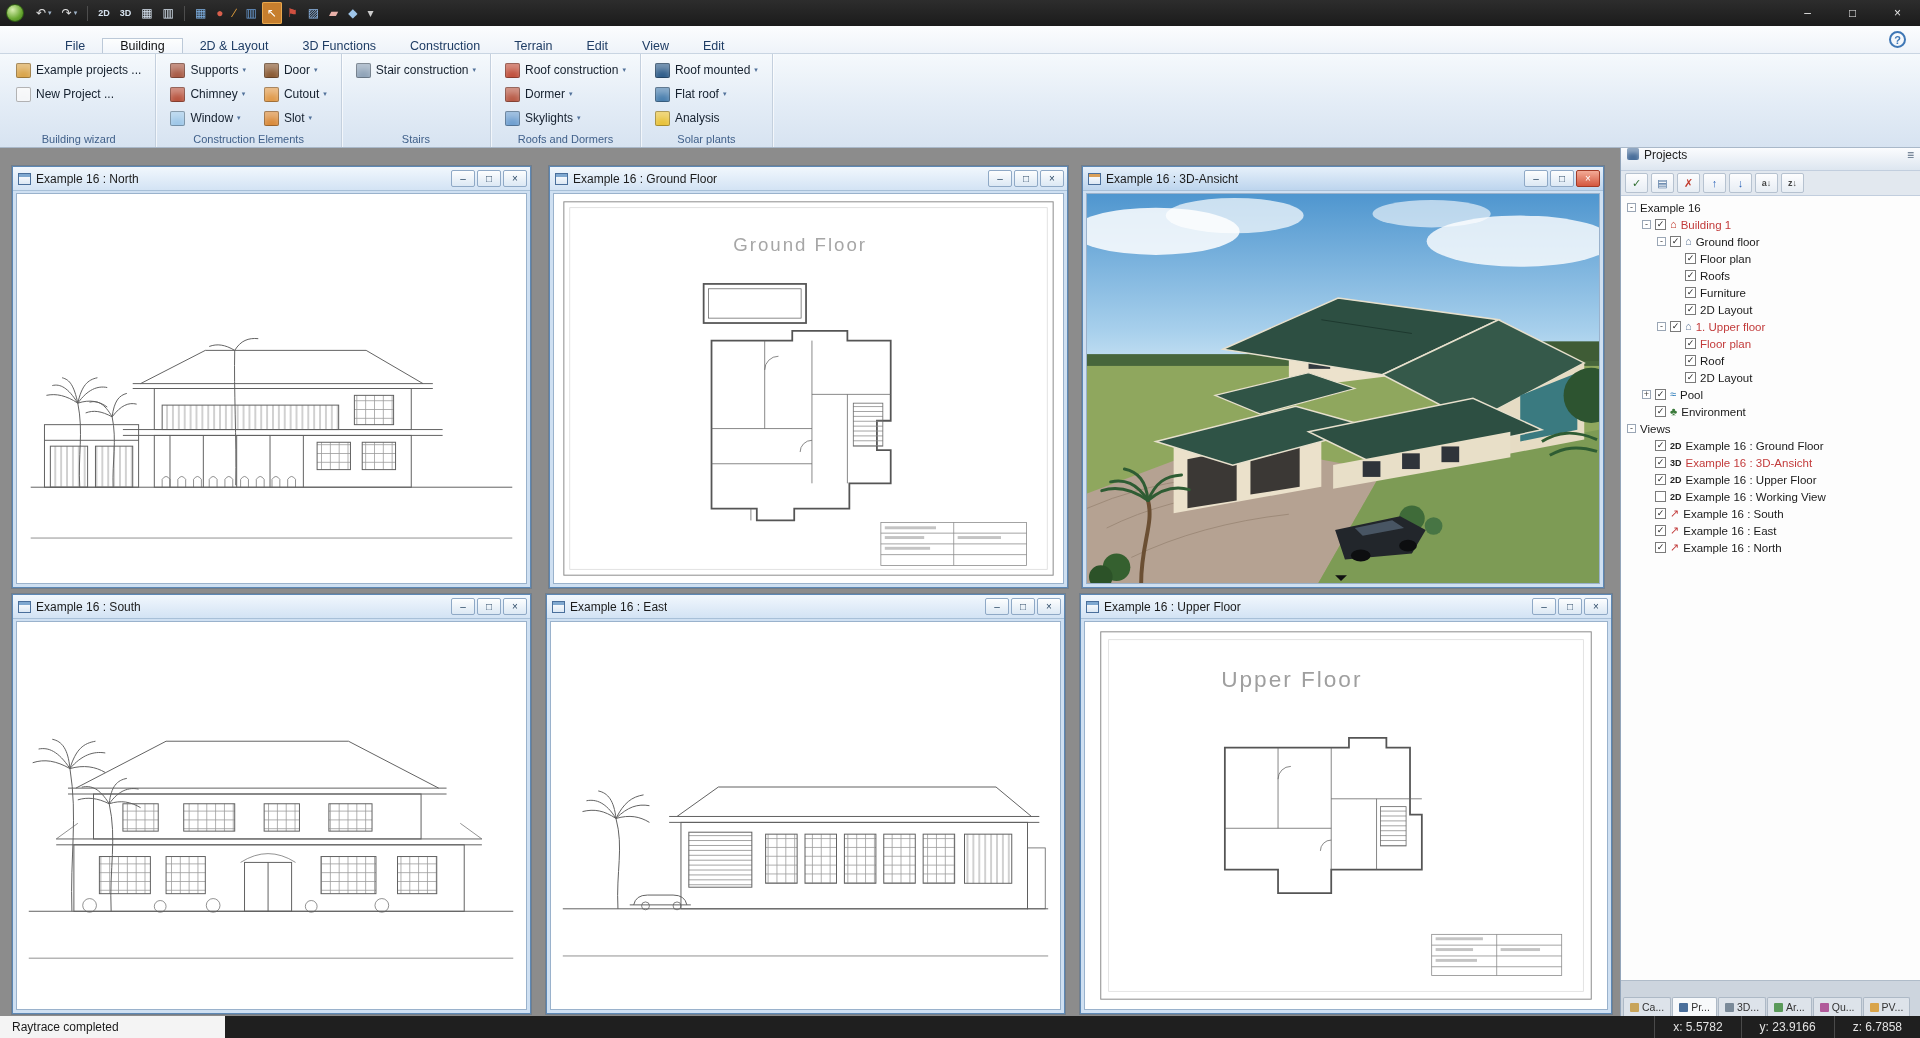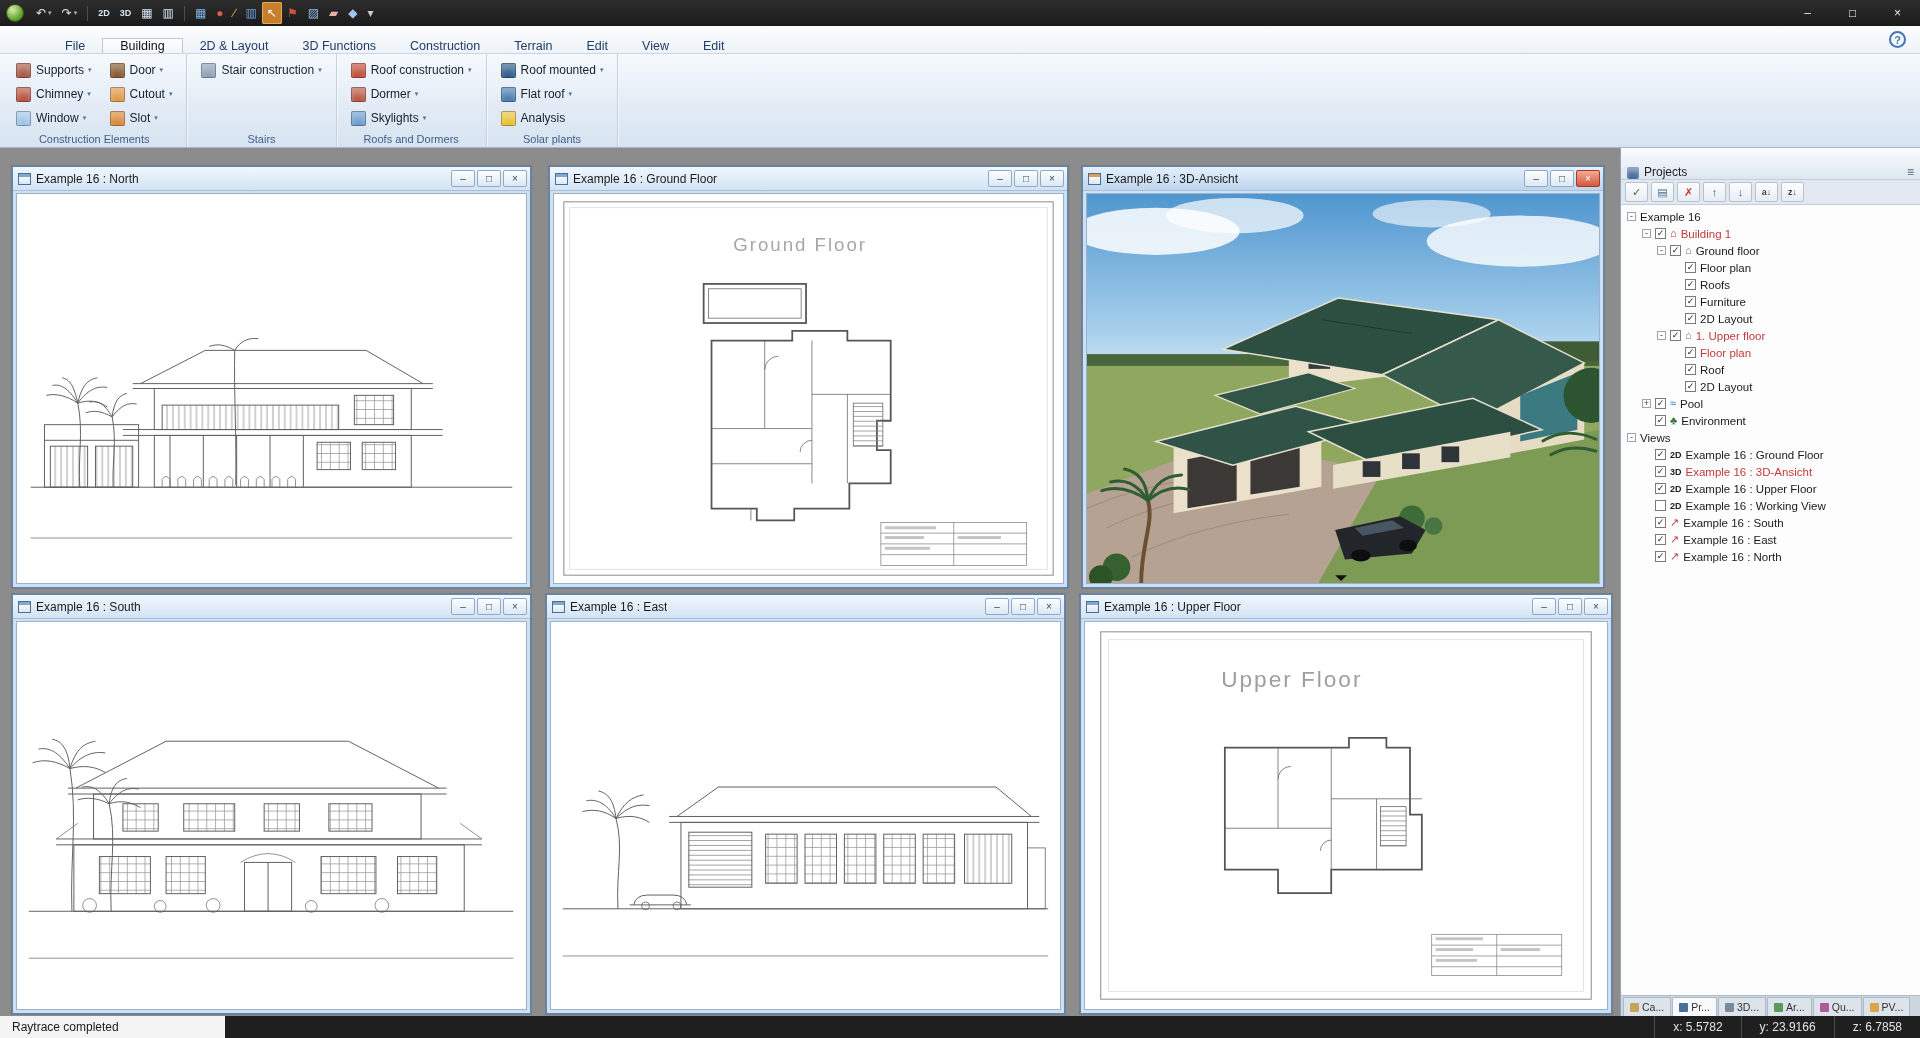--- a/index.html
+++ b/index.html
@@ -55,41 +55,41 @@
   .mdi-btns{margin-left:auto;display:flex;gap:2px;}
   .mdi-btn{width:24px;height:17px;display:flex;align-items:center;justify-content:center;font-size:10px;color:#2e4a66;
            border:1px solid #8fa9c6;background:linear-gradient(#fdfEfe,#dce8f4);border-radius:2px;}
   .mdi-btn.close-red{background:linear-gradient(#f3ab97,#d4573e);border-color:#a23a26;color:#fff;}
   .mdi-body{position:absolute;left:3px;right:3px;top:26px;bottom:3px;background:#fff;border:1px solid #9ab2cc;overflow:hidden;}
   .mdi-body svg{display:block;width:100%;height:100%;}
 
   
   .panel{position:absolute;top:148px;right:0;width:300px;bottom:22px;background:#e9edf2;border-left:1px solid #93a5ba;
          display:flex;flex-direction:column;z-index:20;}
-  .panel-header{height:32px;flex:none;display:flex;align-items:flex-end;gap:5px;padding:0 6px;
+  .panel-header{height:23px;flex:none;display:flex;align-items:flex-start;gap:5px;padding:0 6px;
                 background:linear-gradient(#fbfcfe,#dde6f0);border-bottom:1px solid #c2cede;}
   .ph-ico{width:12px;height:12px;flex:none;background:#4a6f9b;border-radius:2px;box-shadow:inset 0 5px 4px rgba(255,255,255,.4);}
   .panel-title{font-size:12px;color:#222;}
   .panel-menu{margin-left:auto;color:#55677e;font-size:12px;}
   .panel-toolbar{height:25px;flex:none;display:flex;align-items:center;gap:3px;padding:0 4px;background:#e2e8ef;border-bottom:1px solid #c2cede;}
   .ptool{width:23px;height:20px;display:flex;align-items:center;justify-content:center;border:1px solid #b6c2d0;
          border-radius:2px;background:linear-gradient(#fdfdfe,#e7edf4);font-size:11px;}
   .ptool .small{font-size:9px;font-weight:bold;}
   .tree{flex:1;background:#fdfdfd;overflow:hidden;padding:3px 0;font-size:11.5px;}
   .trow{display:flex;align-items:center;height:17px;}
   .trow.red .tlabel{color:#c23b3b;}
   .texp{width:9px;height:9px;flex:none;border:1px solid #9aa6b5;background:#fff;font-size:9px;line-height:7px;
         text-align:center;color:#444;margin-right:4px;}
   .texp.blank{border:none;background:transparent;}
   .tcheck{width:11px;height:11px;flex:none;border:1px solid #7a7a7a;background:#fff;font-size:9px;line-height:9px;
           text-align:center;color:#1a1a1a;margin-right:4px;}
   .tbadge{font-weight:bold;font-size:9px;color:#222;margin-right:4px;flex:none;}
   .ticon{font-size:11px;line-height:1;margin-right:4px;flex:none;}
   .tlabel{white-space:nowrap;color:#1a1a1a;}
-  .panel-tabs{height:21px;flex:none;display:flex;align-items:flex-end;gap:1px;background:#cdd5de;padding:1px 2px 0;border-top:1px solid #b0bcc9;}
+  .panel-tabs{height:36px;flex:none;display:flex;align-items:flex-end;gap:1px;background:#cdd5de;padding:1px 2px 0;border-top:1px solid #b0bcc9;}
   .ptab{height:19px;display:flex;align-items:center;gap:3px;padding:0 6px;font-size:10.5px;color:#333;
         border:1px solid #adb9c6;border-bottom:none;background:#dde3ea;border-radius:2px 2px 0 0;}
   .ptab.active{background:#f7f9fb;}
   .ptab-ico{width:9px;height:9px;border-radius:1px;}
 
   
   .statusbar{position:absolute;left:0;bottom:0;width:100%;height:22px;background:#1f1f1f;display:flex;align-items:stretch;z-index:60;}
   .status-msg{background:#f4f4f4;color:#1a1a1a;display:flex;align-items:center;padding:0 12px;min-width:225px;font-size:12px;}
   .coords{margin-left:auto;display:flex;align-items:stretch;}
   .coord{display:flex;align-items:center;padding:0 18px;border-left:1px solid #4a4a4a;color:#e4e4e4;font-size:12px;}
@@ -188,20 +188,35 @@
       <div class="rtab">Construction</div>
       <div class="rtab">Terrain</div>
       <div class="rtab">Edit</div>
       <div class="rtab">View</div>
       <div class="rtab">Edit</div>
     </div>
   <div class="help-btn">?</div>
 </div>
 
 <div class="ribbon">
+    <div class="rgroup">
+      <div class="rcols">
+        <div class="rcol">
+          <div class="ritem">
+            <span class="ricon" style="background: rgb(217, 164, 74);"></span>
+            <span class="rlabel">Example projects ...</span>
+          </div>
+          <div class="ritem">
+            <span class="ricon" style="background: rgb(245, 246, 248);"></span>
+            <span class="rlabel">New Project ...</span>
+          </div>
+        </div>
+      </div>
+      <div class="rgroup-title">Building wizard</div>
+    </div>
     <div class="rgroup">
       <div class="rcols">
         <div class="rcol">
           <div class="ritem">
             <span class="ricon" style="background: rgb(168, 90, 69);"></span>
             <span class="rlabel">Supports</span>
             <span class="rarrow">▾</span>
           </div>
           <div class="ritem">
             <span class="ricon" style="background: rgb(184, 84, 63);"></span>

